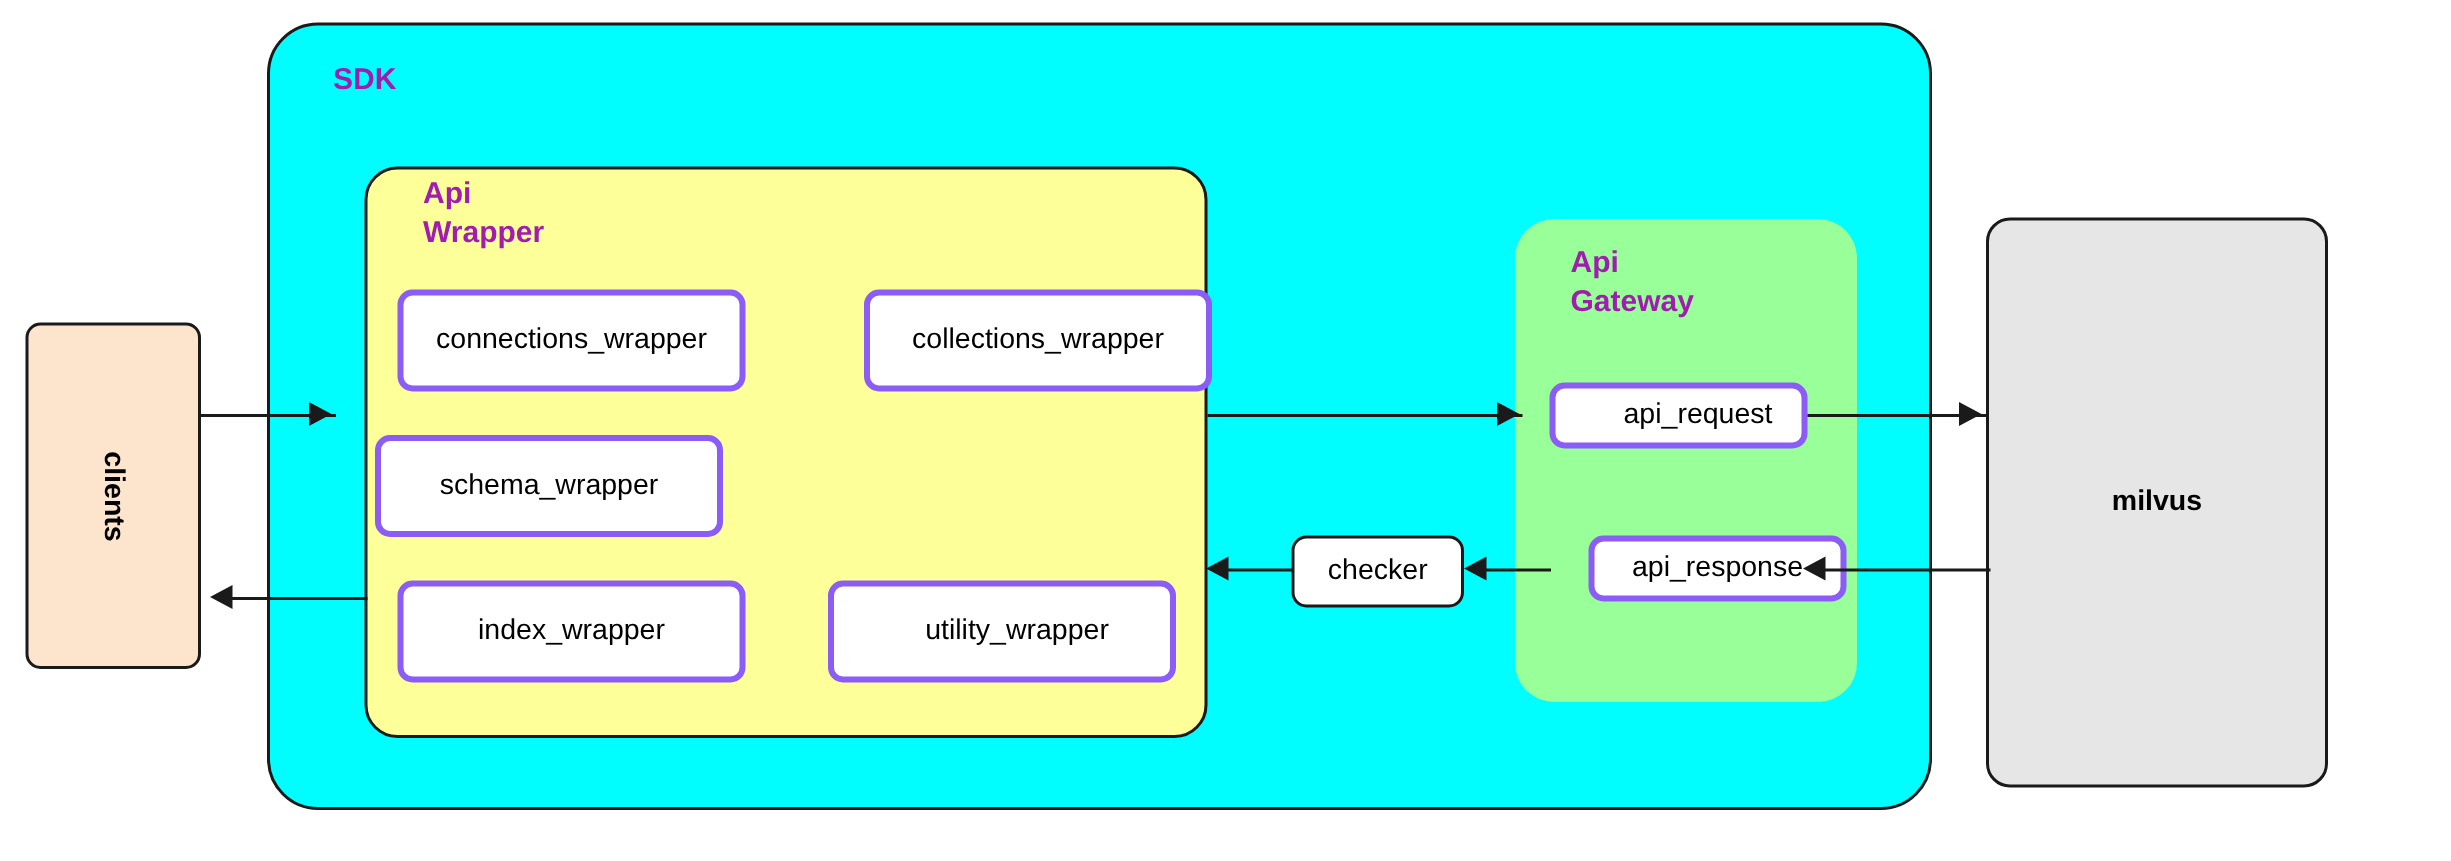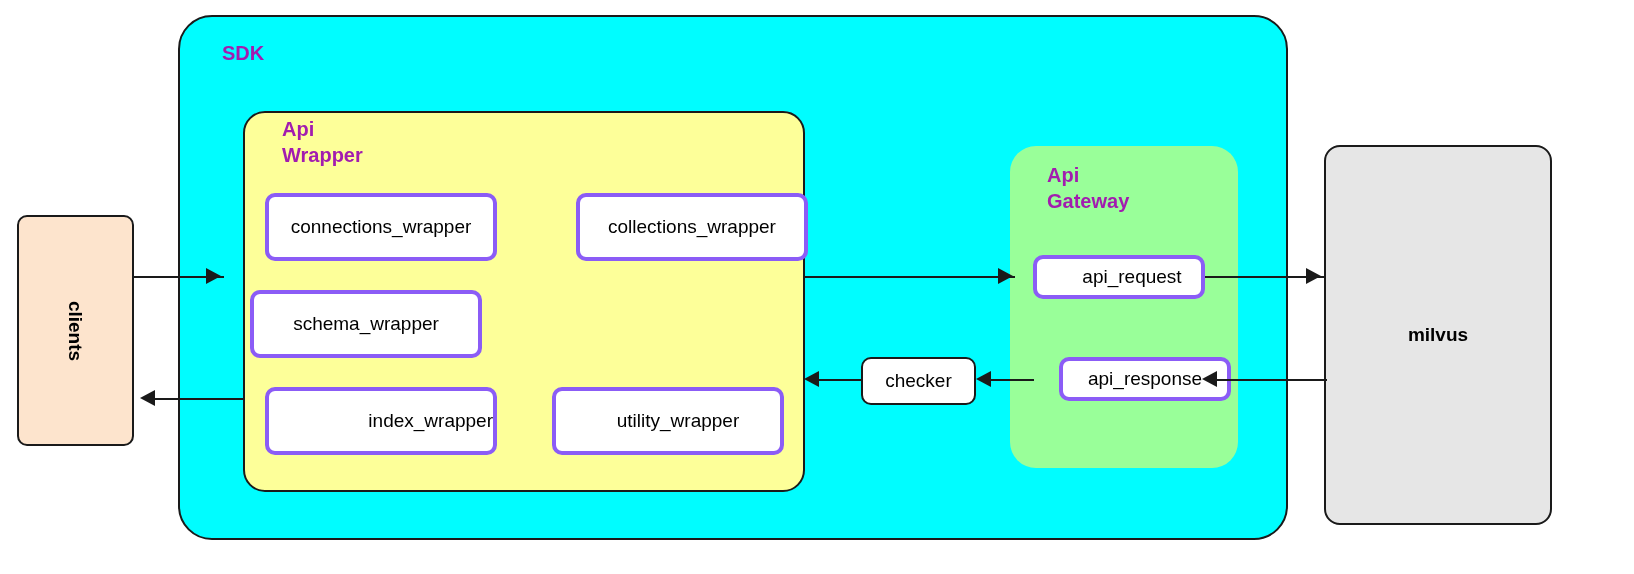--- a/index.html
+++ b/index.html
@@ -76,21 +76,21 @@
     font-size: 19px;
     font-weight: normal;
     text-align: center;
   }
 
   
   .w-connections { left: 265px;  top: 193px; width: 232px; height: 68px; }
   .w-collections { left: 576px;  top: 193px; width: 232px; height: 68px; }
   .w-schema      { left: 250px;  top: 290px; width: 232px; height: 68px; }
   .w-partition   { left: 552px;  top: 290px; width: 232px; height: 68px; }
-  .w-index       { left: 265px;  top: 387px; width: 232px; height: 68px; justify-content: flex-end; }
+  .w-index       { left: 265px;  top: 387px; width: 232px; height: 68px; }
   .w-utility     { left: 552px;  top: 387px; width: 232px; height: 68px; padding-left: 20px; }
 
   
   .g-request  { left: 1033px; top: 255px; width: 172px; height: 44px; padding-left: 26px; }
   .g-response { left: 1033px; top: 357px; width: 172px; height: 44px; margin-left: 26px; }
 
   
   .n-checker {
     left: 861px; top: 357px; width: 115px; height: 48px;
     background: #ffffff;

